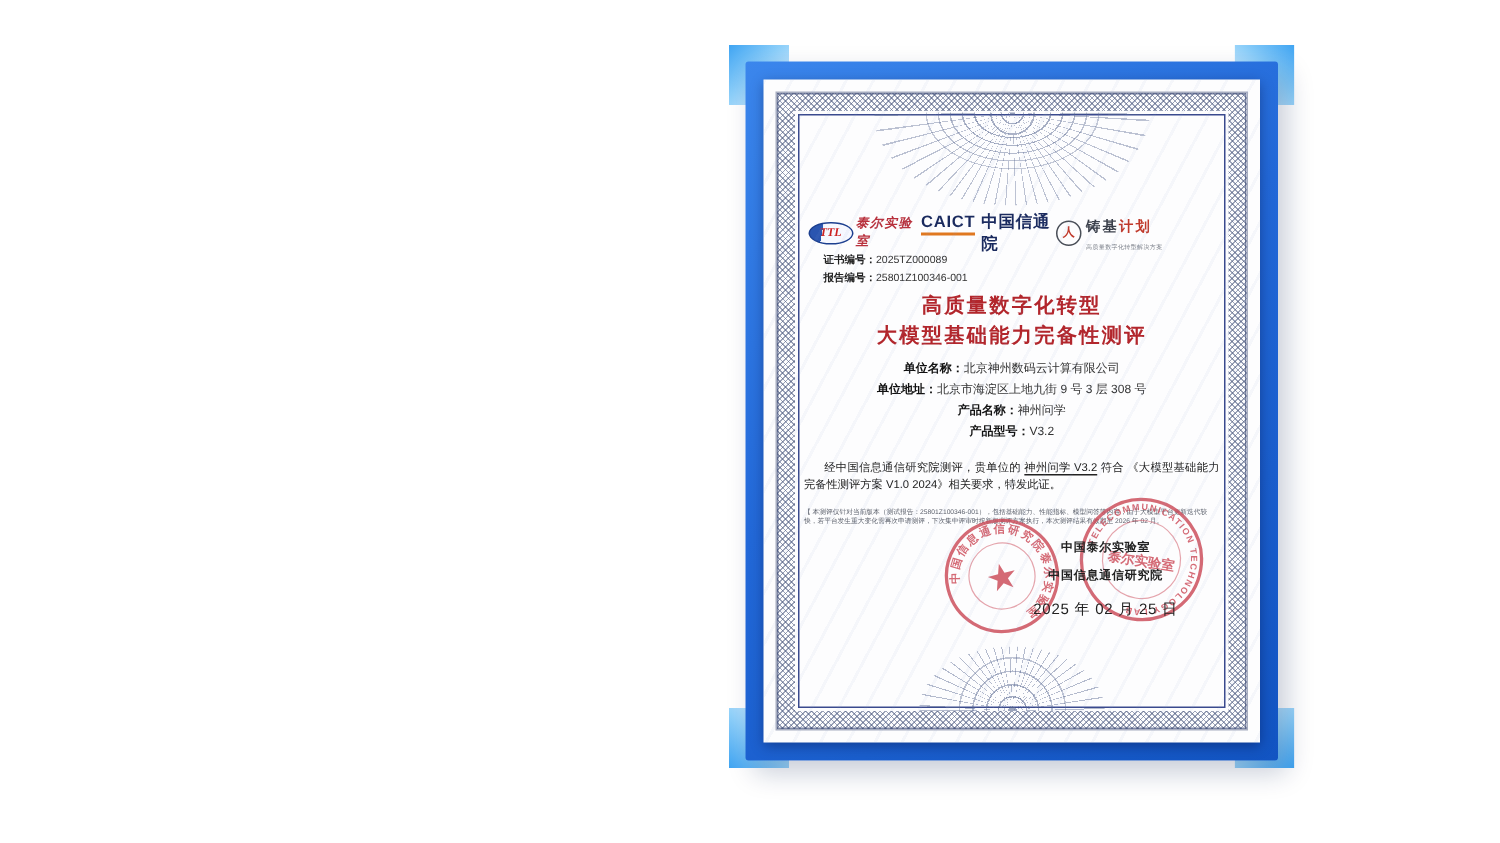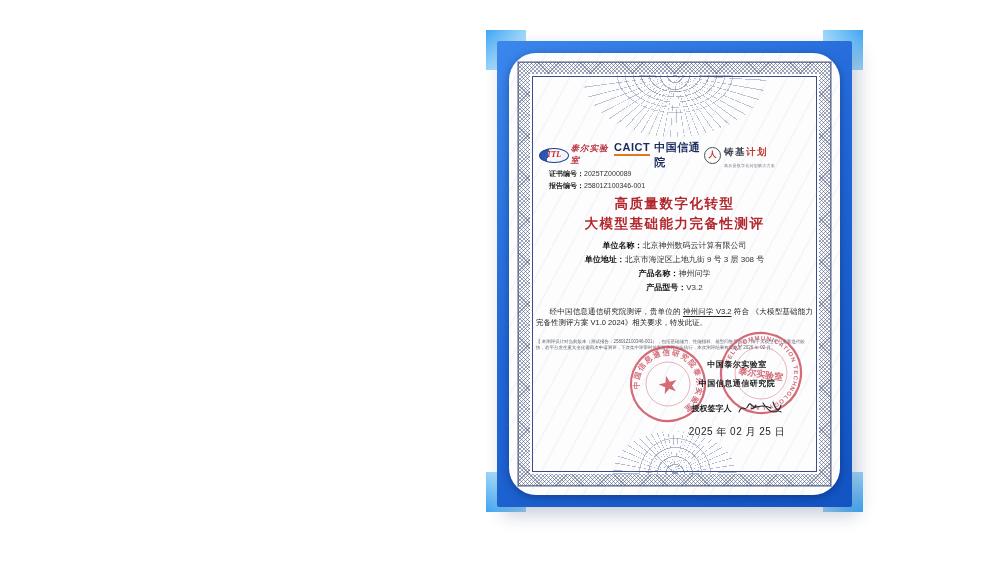--- a/index.html
+++ b/index.html
@@ -13,21 +13,21 @@
   .corner{position:absolute;width:40px;height:40px;
           background:linear-gradient(135deg,#3fa4f2 0%,#8fd0fa 45%,#eef9ff 100%);
           clip-path:polygon(0 0,100% 0,100% 30%,30% 30%,30% 100%,0 100%);}
   .corner.tl{left:486px;top:30px;}
   .corner.tr{left:823px;top:30px;transform:rotate(90deg);}
   .corner.br{left:823px;top:472px;transform:rotate(180deg);}
   .corner.bl{left:486px;top:472px;transform:rotate(270deg);}
 
   
   .paper{position:absolute;left:509px;top:53px;width:331px;height:442px;background:#fdfdfe;
-         box-shadow:0 2px 8px rgba(0,0,40,.35);overflow:hidden;border-radius:27px;}
+         box-shadow:0 2px 8px rgba(0,0,40,.35);overflow:hidden;}
   .paper::after{content:"";position:absolute;inset:0;pointer-events:none;
          background:repeating-linear-gradient(118deg,rgba(140,160,205,.07) 0 2px,transparent 2px 16px);}
 
   
   .gband{position:absolute;inset:9px;
          background:
            repeating-linear-gradient(45deg,rgba(74,88,126,.55) 0 .8px,transparent .8px 2.7px),
            repeating-linear-gradient(-45deg,rgba(74,88,126,.55) 0 .8px,transparent .8px 2.7px);
          box-shadow:inset 0 0 0 1px rgba(62,76,118,.65),0 0 0 1px rgba(62,76,118,.45);}
   .gband-in{position:absolute;inset:12px;background:#fdfdfe;}
@@ -188,23 +188,17 @@
       <circle cx="43" cy="43" r="26" fill="none" stroke="#cc4a58" stroke-width="0.8" opacity=".6"></circle>
       <text font-size="6" fill="#cc4a58" letter-spacing="1" font-weight="bold">
         <textPath href="#ringR" startOffset="4">TELECOMMUNICATION TECHNOLOGY LAB</textPath>
       </text>
       <text x="43" y="47" text-anchor="middle" font-size="9" fill="#cc4a58" font-weight="bold">泰尔实验室</text>
     </svg>
 
     <div class="issuer">
       <div class="ln">中国泰尔实验室</div>
       <div class="ln">中国信息通信研究院</div>
-      <div class="signrow">
-        <span class="lbl">授权签字人</span>
-        <svg width="46" height="18" viewBox="0 0 46 18">
-          <path d="M2,13 C5,4 8,14 11,7 S16,13 19,6 M14,10 c6,-3 14,-4 20,-1 M26,4 c3,5 6,9 11,9 c4,0 6,-3 7,-7 M36,3 c1,4 3,8 8,10" fill="none" stroke="#2a2a33" stroke-width="1.1" stroke-linecap="round"></path>
-        </svg>
-      </div>
       <div class="date">2025 年 02 月 25 日</div>
     </div>
 
   </div>
 </div>
 
 </body></html>

